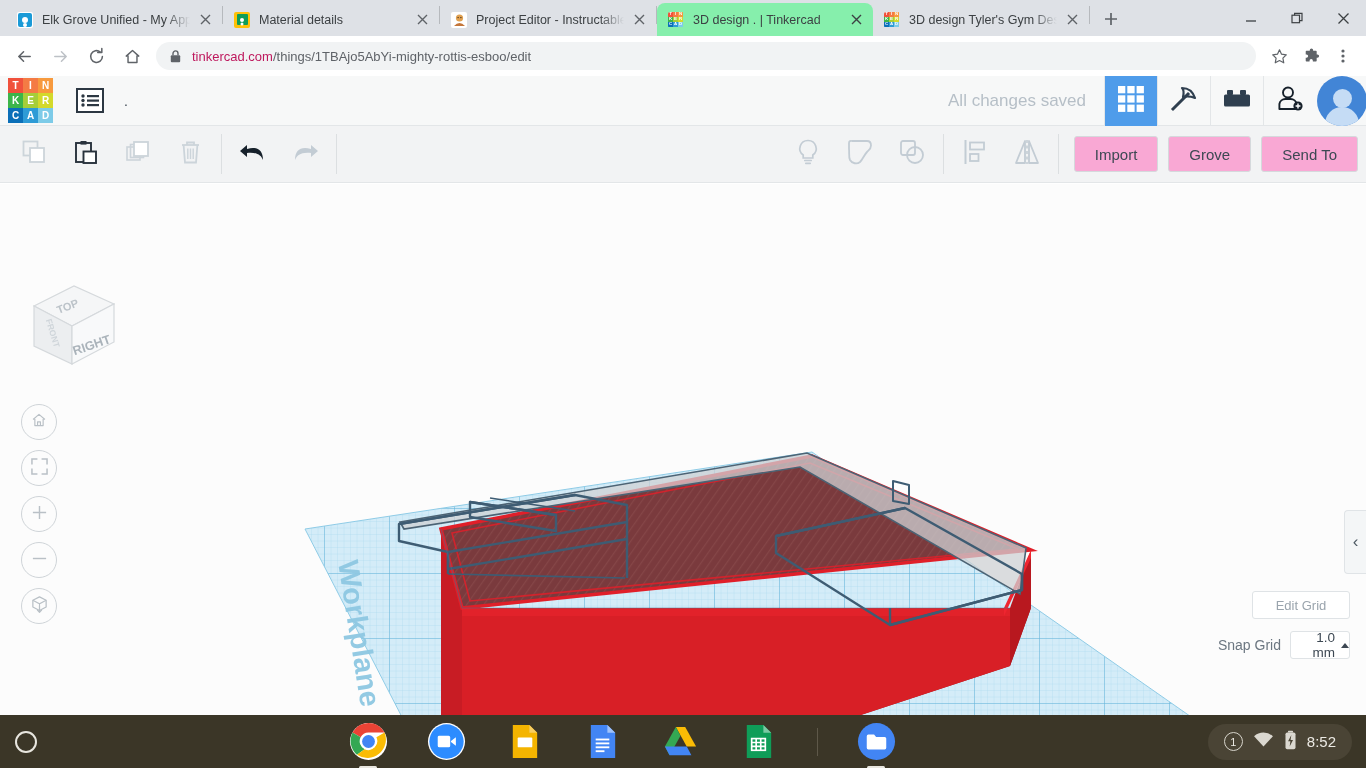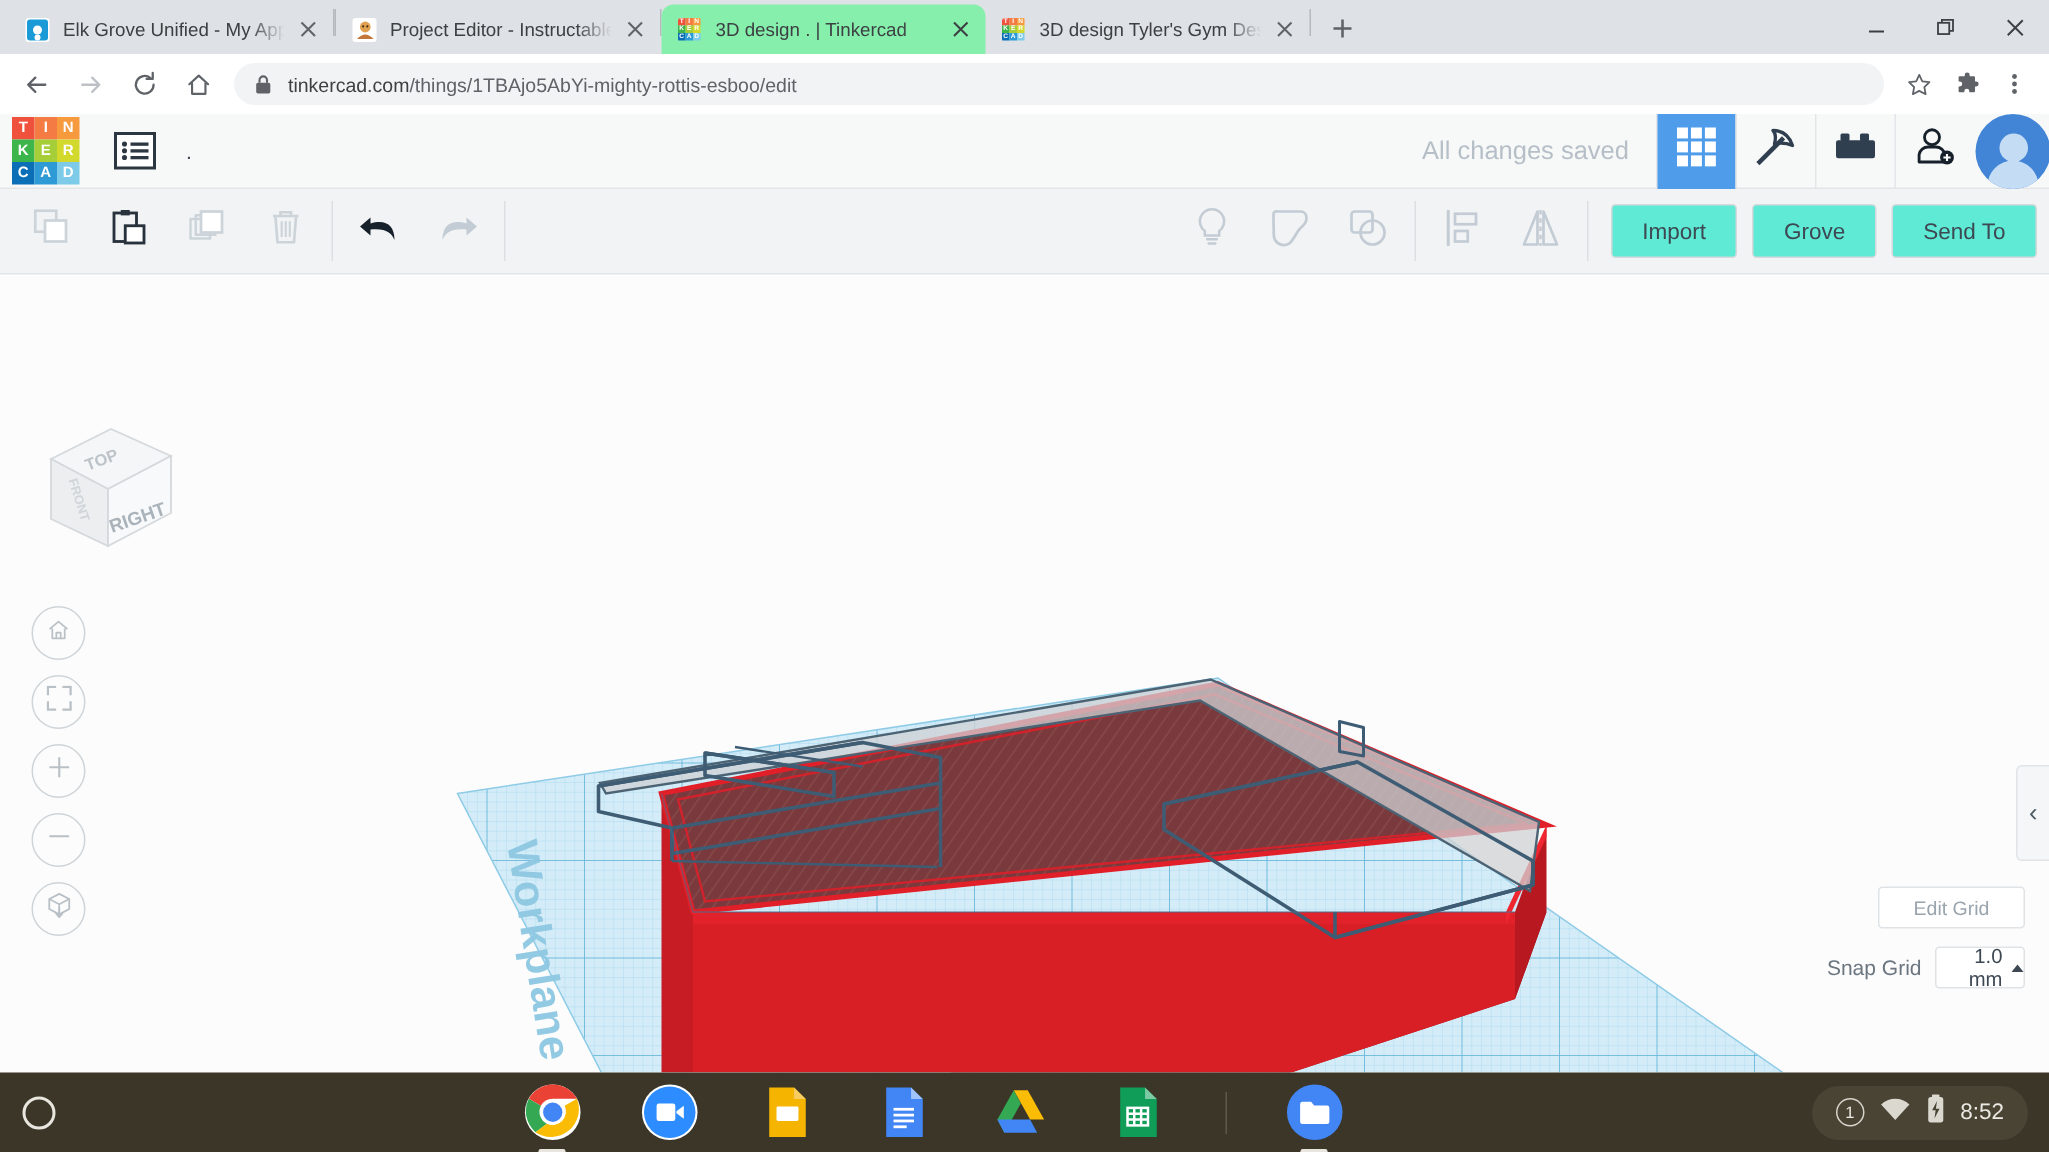--- a/index.html
+++ b/index.html
@@ -77,21 +77,21 @@
   .navbtn {
     width: 32px; height: 32px; border-radius: 50%; display: flex;
     align-items: center; justify-content: center; margin-right: 4px; flex-shrink: 0;
   }
   .omnibox {
     flex: 1; height: 28px; background: #f1f3f4; border-radius: 14px;
     display: flex; align-items: center; padding: 0 14px; margin: 0 6px 0 4px;
     font-size: 13px; color: #202124;
   }
   .omnibox .lock { margin-right: 11px; display:flex; }
-  .url-host { color: #404040; }
+  .url-host { color: #be185d; }
   .url-path { color: #5f6368; }
   .ext-btns { display: flex; align-items: center; }
   .ext-btns > div { width: 30px; height: 30px; display:flex; align-items:center; justify-content:center; margin-left:2px; }
 
   
   .tc-app { width: 1366px; height: 639px; background: #ffffff; position: relative; overflow: hidden; }
 
   .tc-header {
     height: 50px; background: #f7f8f8; border-bottom: 1px solid #e3e6e8;
     display: flex; align-items: center; position: relative;
@@ -128,21 +128,21 @@
     width: 50px; height: 50px; }
 
   .tc-toolbar {
     height: 57px; background: #f2f3f4; border-bottom: 1px solid #e3e6e8;
     display: flex; align-items: center; padding: 0 8px;
   }
   .tb-btn { width: 52px; height: 44px; display: flex; align-items: center; justify-content: center; }
   .tb-div { width: 1px; height: 40px; background: #dcdfe1; margin: 0 5px; }
   .tb-spacer { flex: 1; }
   .tc-txtbtn {
-    height: 36px; padding: 0 20px; border: 1px solid #d5d9dc; background: #5eead4;
+    height: 36px; padding: 0 20px; border: 1px solid #d5d9dc; background: #f9a8d4;
     border-radius: 3px; font-size: 15px; color: #3d4853; margin-left: 10px;
     display: flex; align-items: center; justify-content: center;
     font-family: "Liberation Sans", sans-serif;
   }
 
   
   .tc-canvas { position: absolute; top: 108px; left: 0; right: 0; bottom: 0;
     background: #fcfcfc; overflow: hidden; }
 
   .viewcube { position: absolute; left: 22px; top: 92px; width: 100px; height: 95px; }
@@ -216,20 +216,31 @@
         </span>
       <span class="tlabel">Elk Grove Unified - My Apps</span>
       <span class="tclose">
         <svg width="11" height="11" viewBox="0 0 11 11">
             <path d="M1 1 L10 10 M10 1 L1 10" stroke="#5f6368" stroke-width="1.4" fill="none"></path>
           </svg>
       </span>
     </div>
     <div class="tab-sep"></div>
 
+    <div class="tab inactive">
+      <span class="fav fav-classroom">
+          <span class="inner"></span>
+        </span>
+      <span class="tlabel">Material details</span>
+      <span class="tclose">
+        <svg width="11" height="11" viewBox="0 0 11 11">
+            <path d="M1 1 L10 10 M10 1 L1 10" stroke="#5f6368" stroke-width="1.4" fill="none"></path>
+          </svg>
+      </span>
+    </div>
     <div class="tab-sep"></div>
 
     <div class="tab inactive">
       <span class="fav fav-inst">
         <svg width="15" height="15" viewBox="0 0 15 15">
             <circle cx="7.5" cy="6" r="3.6" fill="#e0a050"></circle>
             <path d="M2 14 Q7.5 8 13 14 Z" fill="#c4763a"></path>
             <circle cx="6.1" cy="5.6" r="0.7" fill="#3a2a18"></circle>
             <circle cx="8.9" cy="5.6" r="0.7" fill="#3a2a18"></circle>
           </svg>

